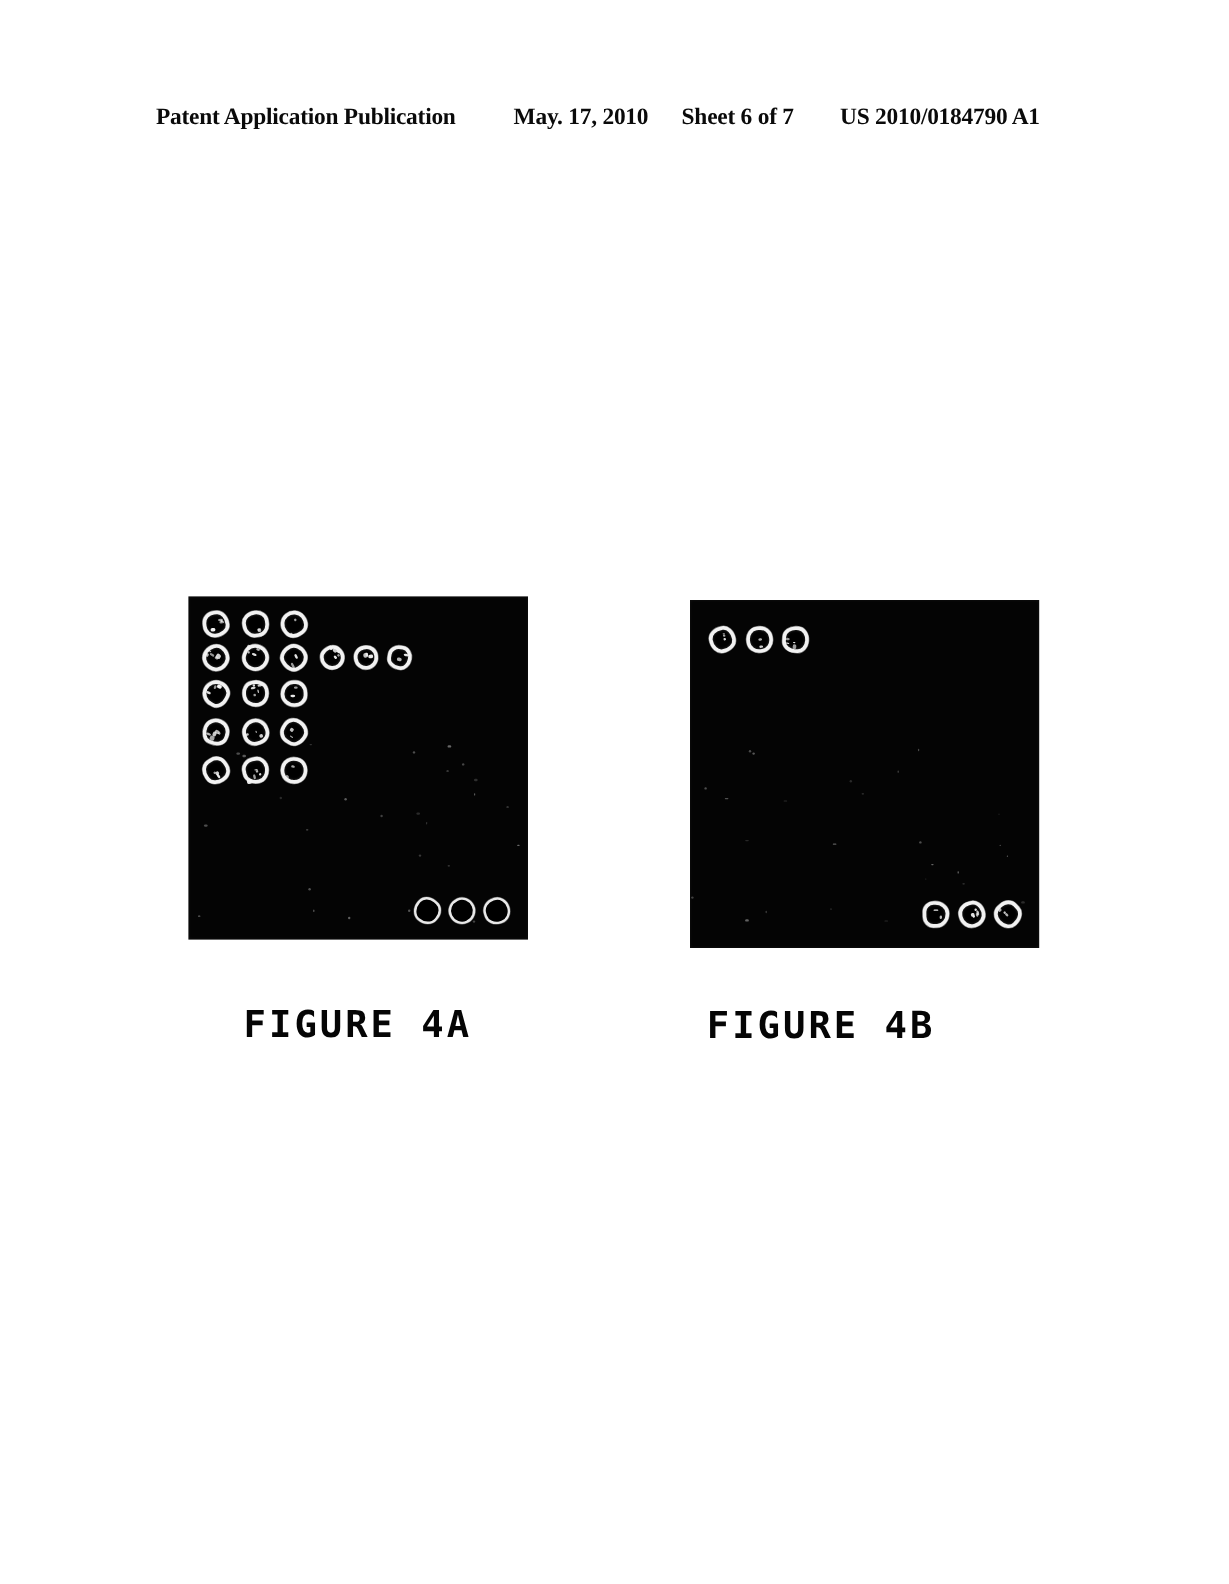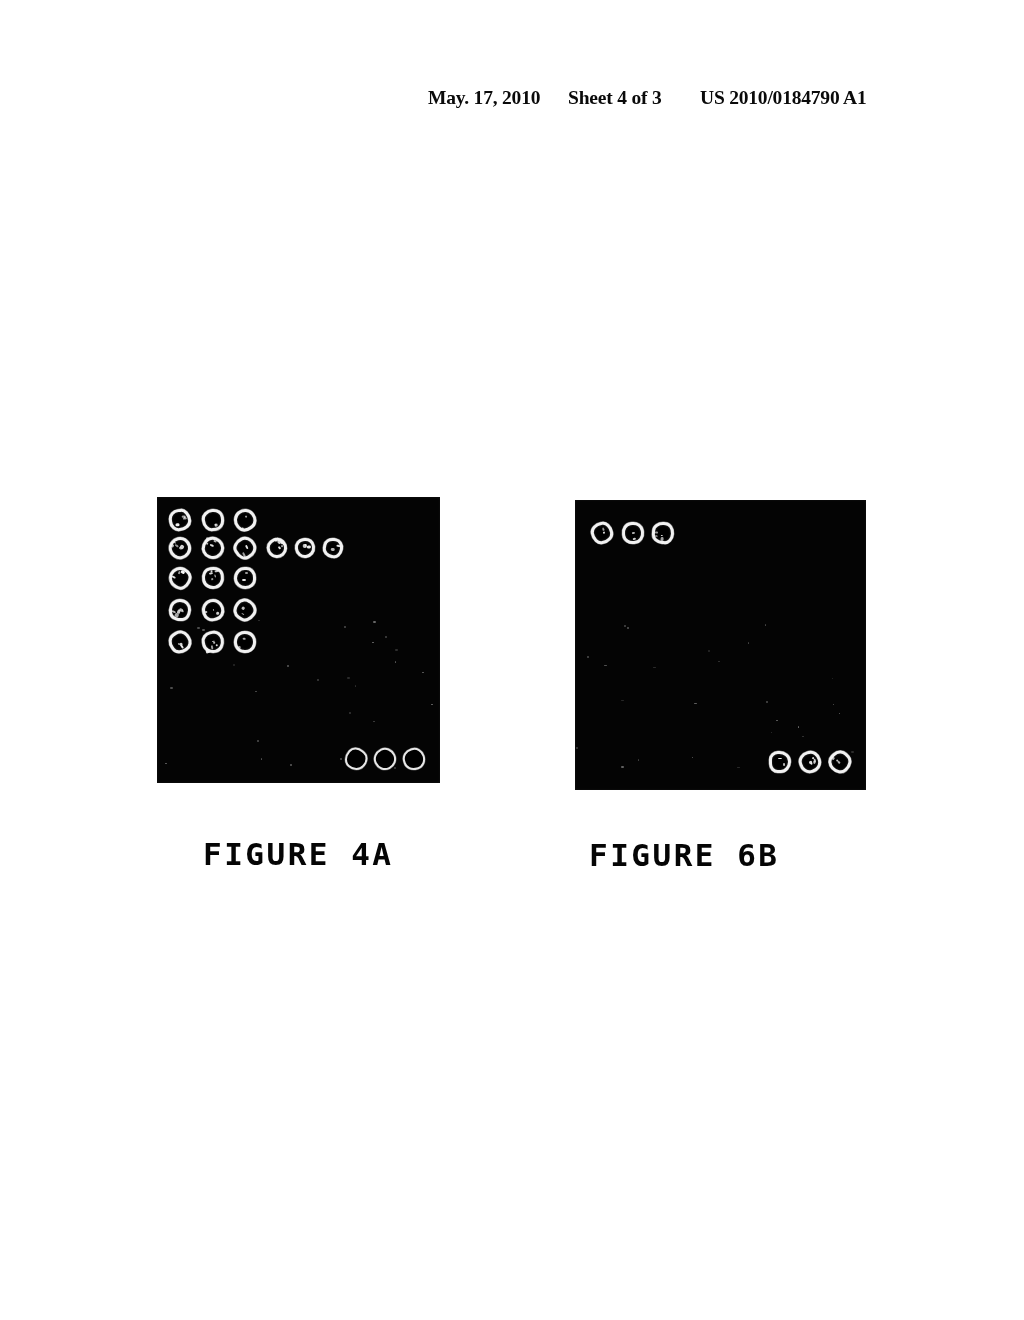--- a/index.html
+++ b/index.html
@@ -120,22 +120,23 @@
     color: #050505;
     white-space: nowrap;
   }
   #caption-4a { left: 203px; top: 836px; }
   #caption-4b { left: 589px; top: 837px; }
 </style>
 </head>
 <body>
 
 <div id="page-header">
+  <div class="hdr-item" id="hdr-title">Patent Application Publication</div>
   <div class="hdr-item" id="hdr-date">May. 17, 2010</div>
-  <div class="hdr-item" id="hdr-sheet">Sheet 4 of 3</div>
+  <div class="hdr-item" id="hdr-sheet">Sheet 6 of 7</div>
   <div class="hdr-item" id="hdr-pubnumber">US 2010/0184790 A1</div>
 </div>
 
 <div id="figures">
 
   <div class="figure-block">
     <div class="panel" id="panel-4a">
         <div class="noise" style="width: 1px; height: 2px; left: 238px; top: 164px; opacity: 0.61;"></div>
         <div class="noise" style="width: 2px; height: 2px; left: 192px; top: 215px; opacity: 0.38;"></div>
         <div class="noise" style="width: 2px; height: 2px; left: 160px; top: 182px; opacity: 0.43;"></div>
@@ -319,16 +320,16 @@
           <div class="speck" style="width: 4px; height: 1.9px; left: 6.1px; top: 11.8px; opacity: 0.82;"></div>
           <div class="speck" style="width: 2.7px; height: 2.1px; left: 4.8px; top: 7.6px; opacity: 0.93;"></div>
           <div class="speck" style="width: 2.2px; height: 2.1px; left: 10px; top: 10.9px; opacity: 0.91;"></div>
         </div>
         <div class="spot ring" style="width: 22px; height: 22px; left: 254px; top: 251px; border-radius: 55% 48% 43% 43% / 43% 43% 48% 55%; transform: rotate(227deg);">
           <div class="speck" style="width: 2.4px; height: 2.2px; left: 7.4px; top: 6.2px; opacity: 0.71;"></div>
           <div class="speck" style="width: 3.6px; height: 2.6px; left: 13.8px; top: 4px; opacity: 0.72;"></div>
           <div class="speck" style="width: 2.4px; height: 2.7px; left: 10.1px; top: 5.8px; opacity: 0.8;"></div>
         </div>
       </div>
-    <div class="caption" id="caption-4b">FIGURE 6B</div>
+    <div class="caption" id="caption-4b">FIGURE 4B</div>
   </div>
 
 </div>
 
 </body></html>

